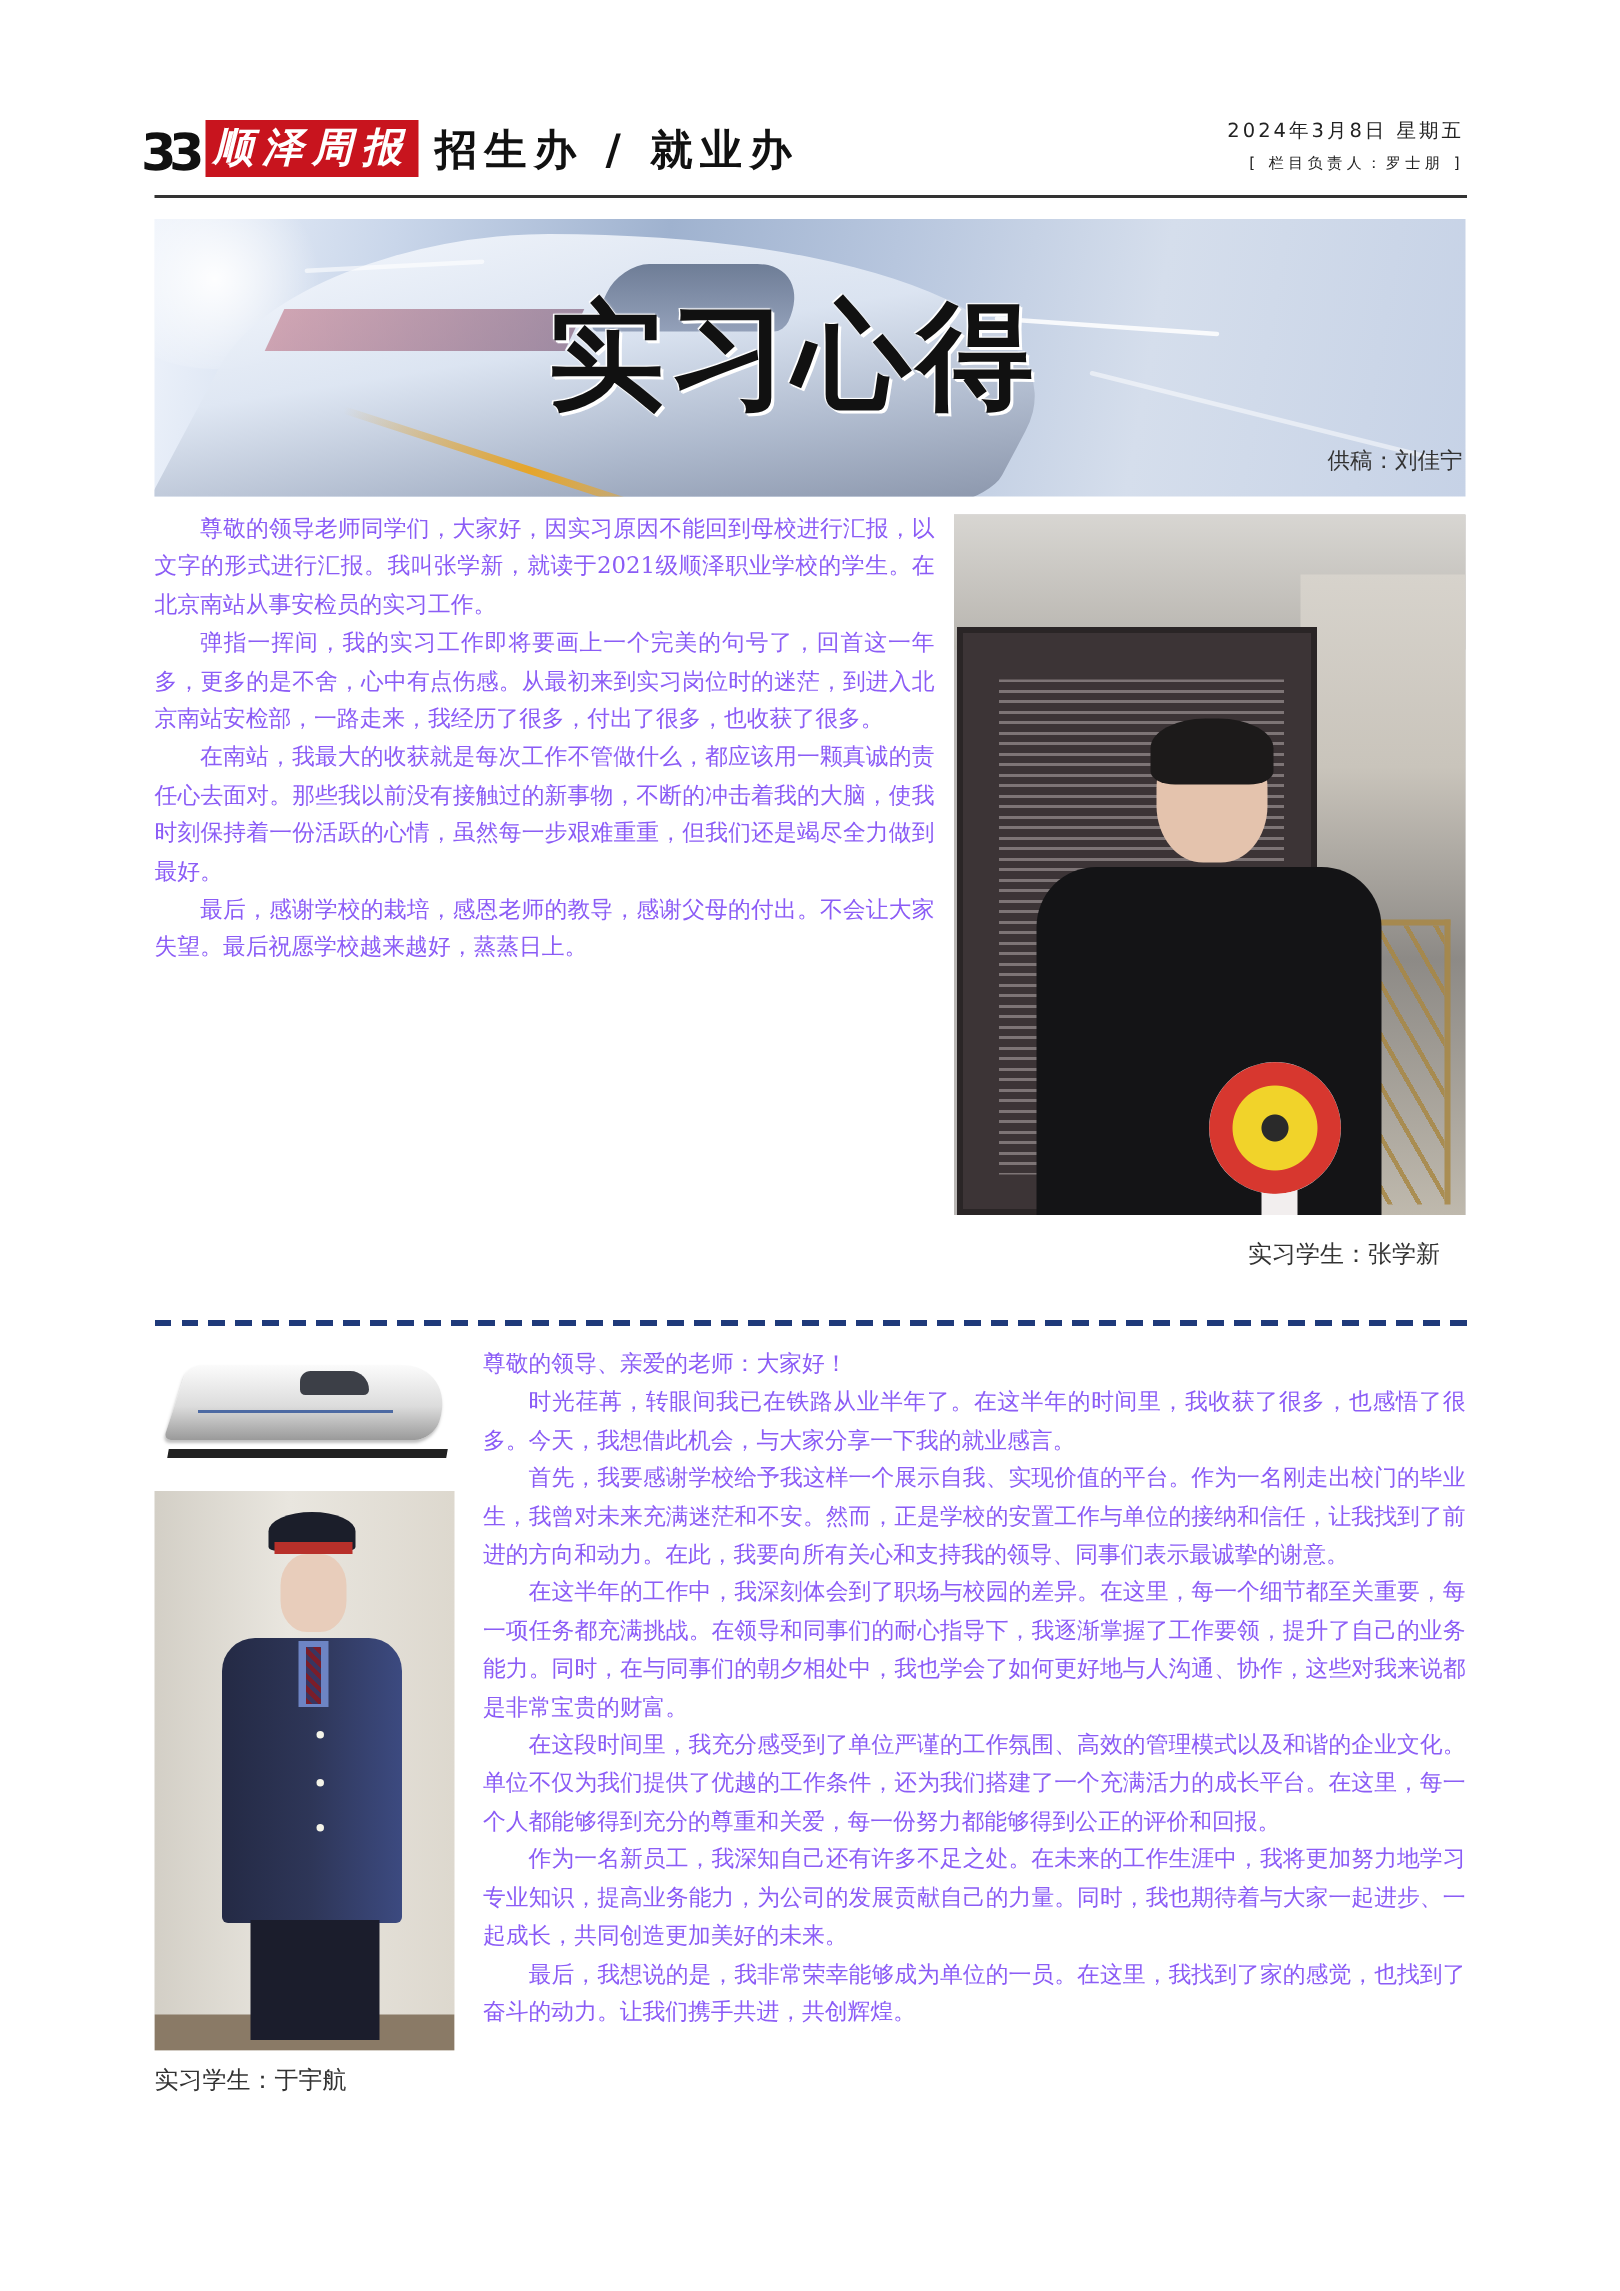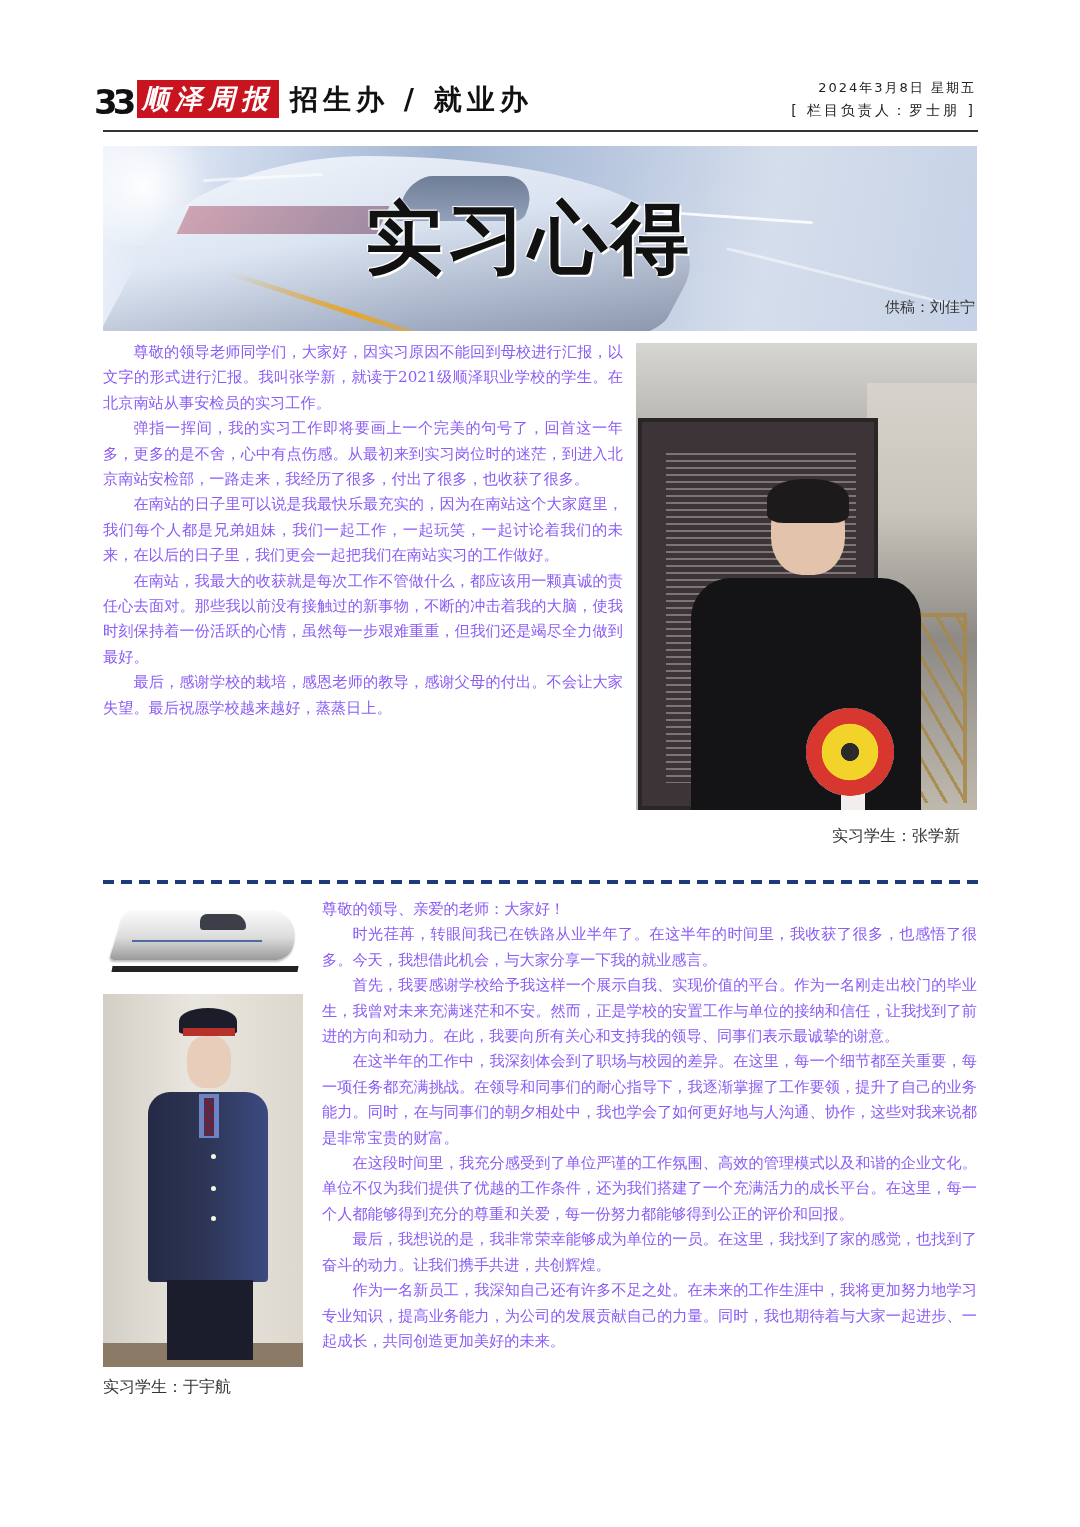--- a/index.html
+++ b/index.html
@@ -5,21 +5,21 @@
   * { box-sizing: border-box; margin: 0; padding: 0; }
   html, body { width: 1080px; height: 1527px; background: #ffffff; overflow: hidden; }
   body { position: relative; font-family: "DejaVu Serif", "Liberation Serif", serif; color: #2a2a2a; }
 
   
   .masthead { position: absolute; left: 94px; top: 78px; width: 882px; height: 52px; }
   .page-num { position: absolute; left: 0; top: 4px; font-family: "DejaVu Sans", sans-serif; font-weight: bold; font-size: 34px; letter-spacing: -5px; color: #111; line-height: 40px; }
   .paper-logo { position: absolute; left: 43px; top: 2px; width: 142px; height: 38px; background: #c8141e; color: #fff; font-family: "DejaVu Serif", serif; font-weight: bold; font-size: 27px; line-height: 38px; text-align: center; letter-spacing: 6px; font-style: italic; }
   .section-title { position: absolute; left: 196px; top: 2px; font-family: "DejaVu Sans", sans-serif; font-weight: bold; font-size: 28px; line-height: 40px; color: #111; letter-spacing: 5px; }
   .issue-date { position: absolute; right: 0; top: 0; font-family: "DejaVu Sans", sans-serif; font-size: 13px; color: #222; letter-spacing: 2px; line-height: 20px; }
-  .issue-editor { position: absolute; right: 0; top: 22px; font-family: "DejaVu Sans", sans-serif; font-size: 14px; color: #222; letter-spacing: 3px; line-height: 20px; text-align: right; }
+  .issue-editor { position: absolute; right: 0; top: 22px; font-family: "DejaVu Sans", sans-serif; font-size: 10px; color: #222; letter-spacing: 3px; line-height: 20px; text-align: right; }
   .masthead-rule { position: absolute; left: 103px; top: 130px; width: 875px; height: 2px; background: #333; }
 
   
   .banner { position: absolute; left: 103px; top: 146px; width: 874px; height: 185px; overflow: hidden;
     background: linear-gradient(100deg, #eef3fb 0%, #c9d6ea 18%, #9fb2cf 38%, #b7c6de 55%, #d5deec 75%, #c6d2e6 100%); }
   .banner .glow { position: absolute; left: -40px; top: -20px; width: 160px; height: 120px; border-radius: 50%; background: radial-gradient(circle, rgba(255,255,255,0.95) 0%, rgba(255,255,255,0) 70%); }
   .banner .streak { position: absolute; height: 3px; background: rgba(255,255,255,0.85); border-radius: 2px; }
   .banner .train-body { position: absolute; left: 40px; top: 10px; width: 560px; height: 190px;
     background: linear-gradient(170deg, #f5f8fd 0%, #dfe7f3 40%, #aeb9cc 70%, #7f8aa0 100%);
     border-radius: 40% 90% 20% 10% / 60% 90% 20% 10%; transform: skewX(-28deg); opacity: 0.9; }
@@ -91,21 +91,20 @@
   <div class="streak" style="left:560px;top:70px;width:150px;transform:rotate(4deg);"></div>
   <div class="streak" style="left:620px;top:130px;width:240px;transform:rotate(14deg);opacity:0.6;"></div>
   <div class="streak" style="left:100px;top:30px;width:120px;transform:rotate(-3deg);opacity:0.7;"></div>
   <div class="banner-title">实习心得</div>
   <div class="banner-credit">供稿：刘佳宁</div>
 </div>
 
 <div class="article1">
   <p>尊敬的领导老师同学们，大家好，因实习原因不能回到母校进行汇报，以文字的形式进行汇报。我叫张学新，就读于2021级顺泽职业学校的学生。在北京南站从事安检员的实习工作。</p>
   <p>弹指一挥间，我的实习工作即将要画上一个完美的句号了，回首这一年多，更多的是不舍，心中有点伤感。从最初来到实习岗位时的迷茫，到进入北京南站安检部，一路走来，我经历了很多，付出了很多，也收获了很多。</p>
-  <p>在南站的日子里可以说是我最快乐最充实的，因为在南站这个大家庭里，我们每个人都是兄弟姐妹，我们一起工作，一起玩笑，一起讨论着我们的未来，在以后的日子里，我们更会一起把我们在南站实习的工作做好。</p>
   <p>在南站，我最大的收获就是每次工作不管做什么，都应该用一颗真诚的责任心去面对。那些我以前没有接触过的新事物，不断的冲击着我的大脑，使我时刻保持着一份活跃的心情，虽然每一步艰难重重，但我们还是竭尽全力做到最好。</p>
   <p>最后，感谢学校的栽培，感恩老师的教导，感谢父母的付出。不会让大家失望。最后祝愿学校越来越好，蒸蒸日上。</p>
 </div>
 
 <div class="photo1">
   <div class="ceiling"></div>
   <div class="right-hall"></div>
   <div class="board"></div>
   <div class="board-lines"></div>
   <div class="barrier"></div>
@@ -140,15 +139,15 @@
   <div class="cap-band"></div>
 </div>
 <div class="caption2">实习学生：于宇航</div>
 
 <div class="article2">
   <p class="salutation">尊敬的领导、亲爱的老师：大家好！</p>
   <p>时光荏苒，转眼间我已在铁路从业半年了。在这半年的时间里，我收获了很多，也感悟了很多。今天，我想借此机会，与大家分享一下我的就业感言。</p>
   <p>首先，我要感谢学校给予我这样一个展示自我、实现价值的平台。作为一名刚走出校门的毕业生，我曾对未来充满迷茫和不安。然而，正是学校的安置工作与单位的接纳和信任，让我找到了前进的方向和动力。在此，我要向所有关心和支持我的领导、同事们表示最诚挚的谢意。</p>
   <p>在这半年的工作中，我深刻体会到了职场与校园的差异。在这里，每一个细节都至关重要，每一项任务都充满挑战。在领导和同事们的耐心指导下，我逐渐掌握了工作要领，提升了自己的业务能力。同时，在与同事们的朝夕相处中，我也学会了如何更好地与人沟通、协作，这些对我来说都是非常宝贵的财富。</p>
   <p>在这段时间里，我充分感受到了单位严谨的工作氛围、高效的管理模式以及和谐的企业文化。单位不仅为我们提供了优越的工作条件，还为我们搭建了一个充满活力的成长平台。在这里，每一个人都能够得到充分的尊重和关爱，每一份努力都能够得到公正的评价和回报。</p>
+  <p>作为一名新员工，我深知自己还有许多不足之处。在未来的工作生涯中，我将更加努力地学习专业知识，提高业务能力，为公司的发展贡献自己的力量。同时，我也期待着与大家一起进步、一起成长，共同创造更加美好的未来。</p>
   <p>最后，我想说的是，我非常荣幸能够成为单位的一员。在这里，我找到了家的感觉，也找到了奋斗的动力。让我们携手共进，共创辉煌。</p>
-  <p>作为一名新员工，我深知自己还有许多不足之处。在未来的工作生涯中，我将更加努力地学习专业知识，提高业务能力，为公司的发展贡献自己的力量。同时，我也期待着与大家一起进步、一起成长，共同创造更加美好的未来。</p>
 </div>
 
 </body></html>

